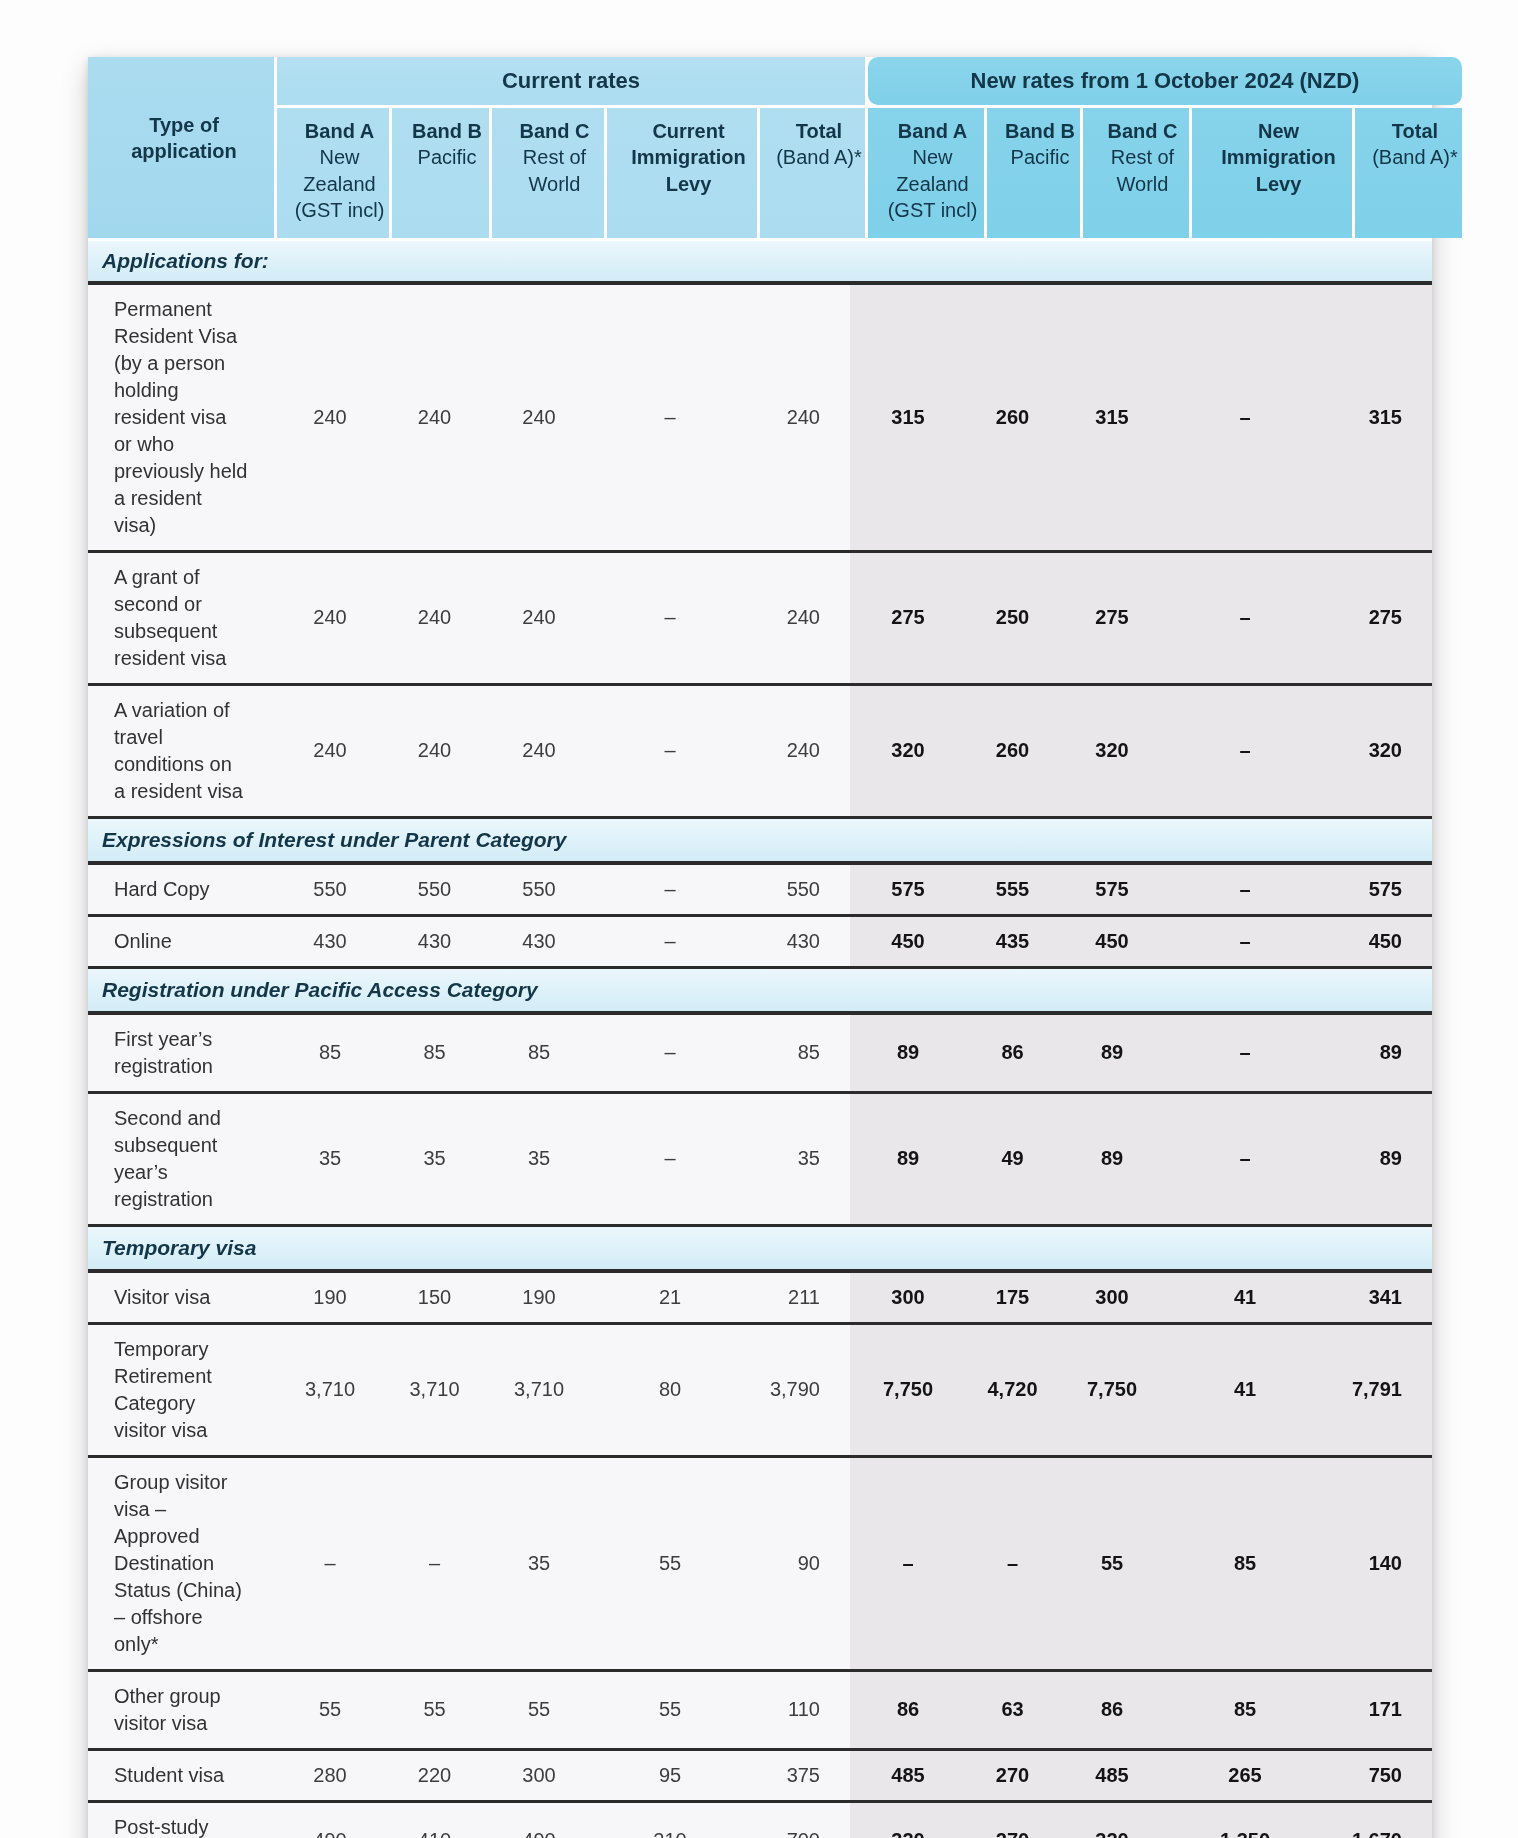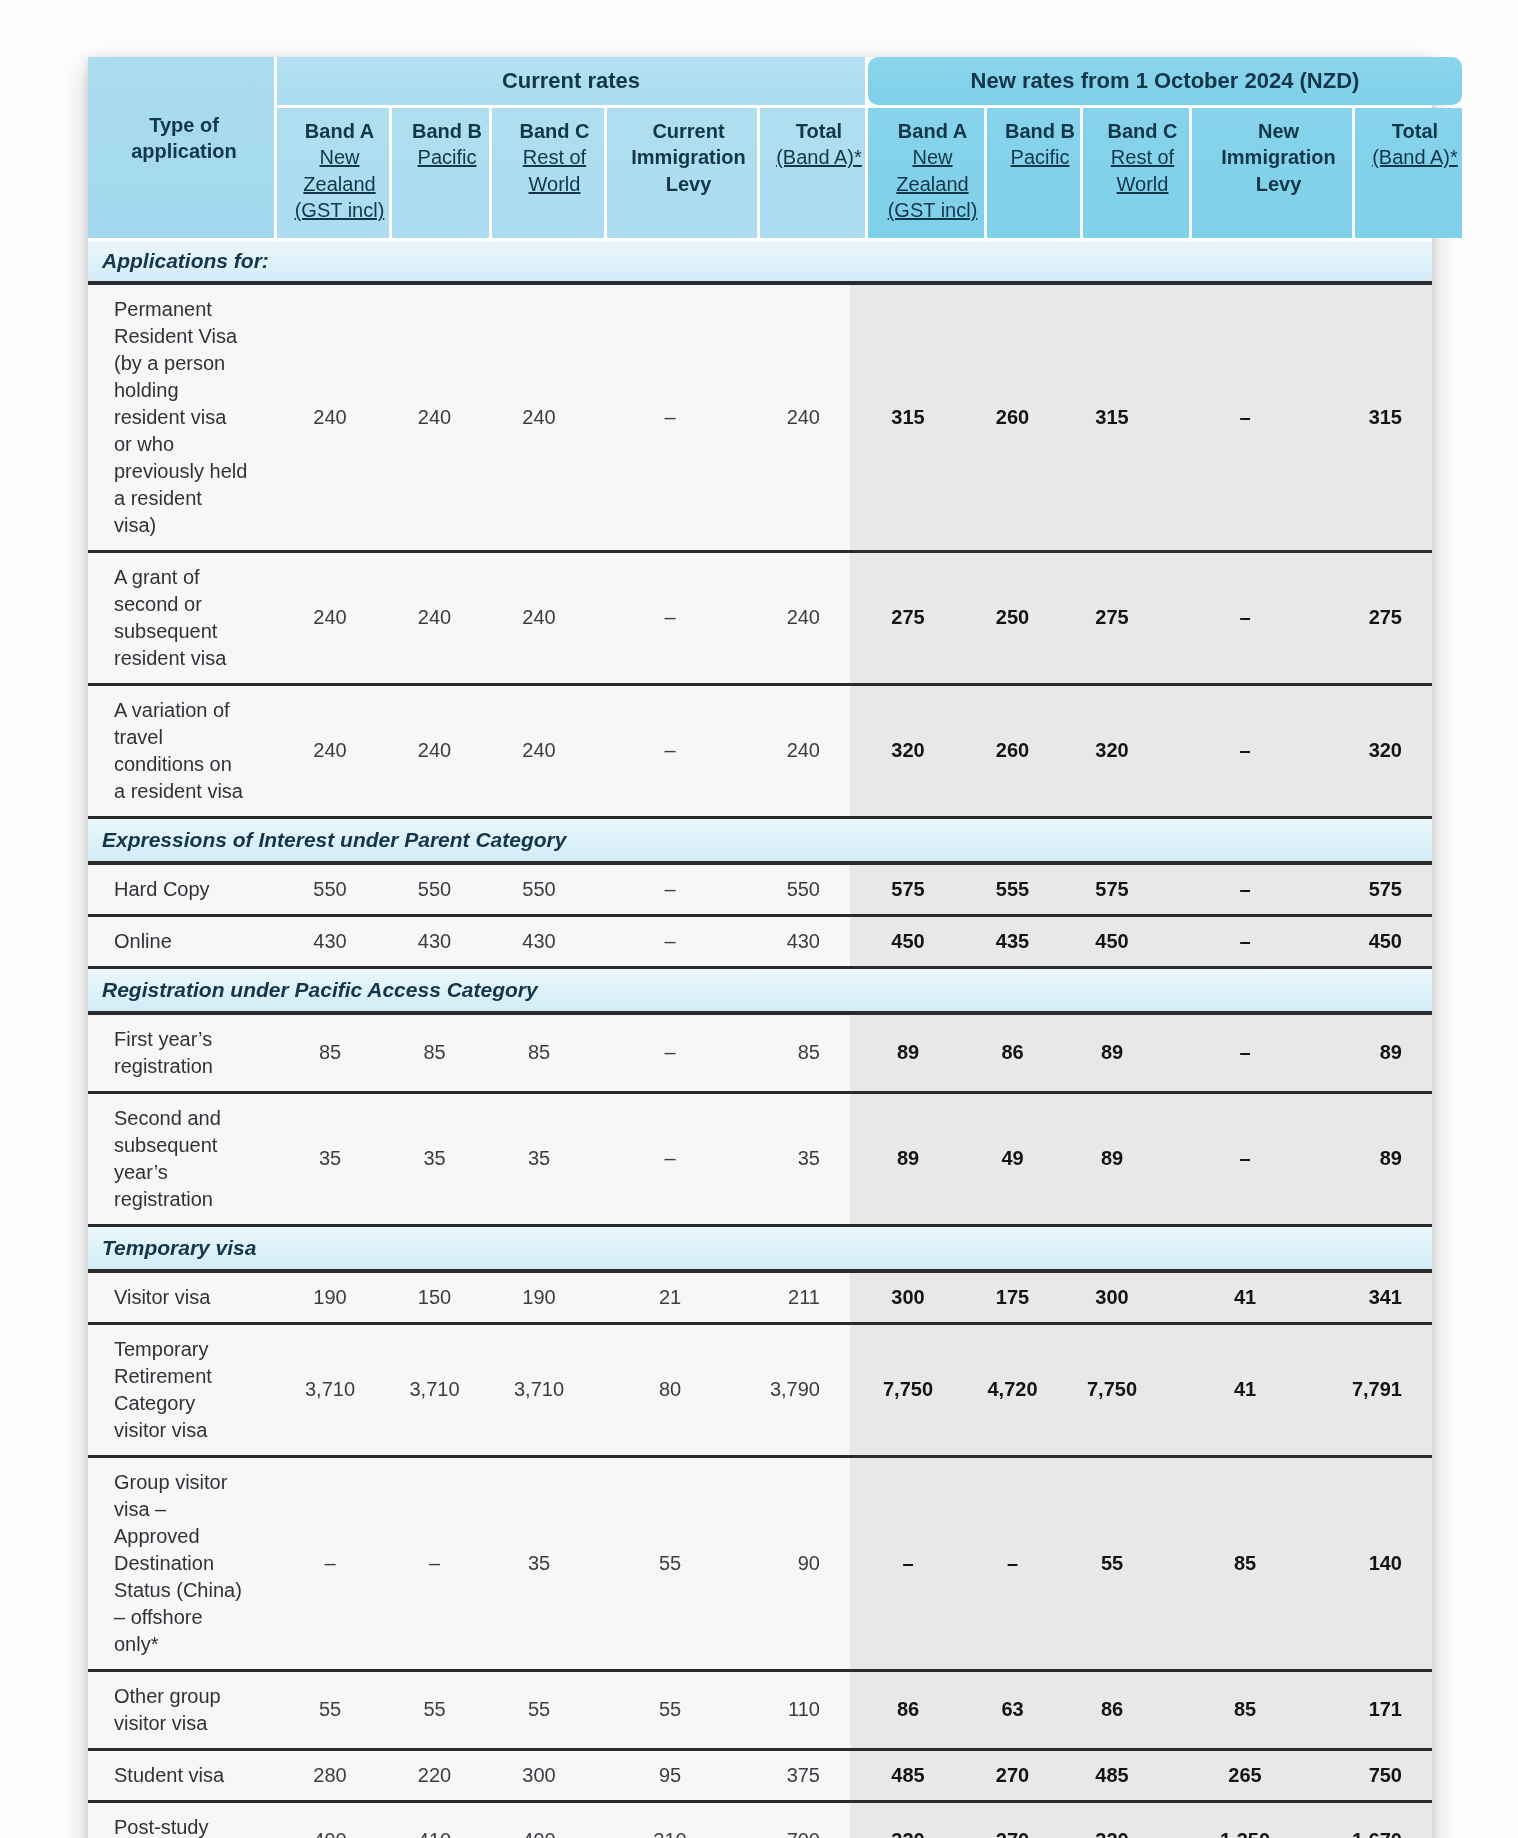--- a/index.html
+++ b/index.html
@@ -51,21 +51,21 @@
   }
   .group.cur-g{ grid-column:2/7; background:linear-gradient(#b4e0f2,var(--header-blue-light)); }
   .group.new-g{ grid-column:7/12; background:linear-gradient(#8bd5ec,var(--header-blue-dark));border-radius:10px; }
   .colhead{
     padding:10px 0 14px 13px;
     font-size:20px; line-height:1.32;
   }
   .colhead.curside{ background:linear-gradient(#b0def1,var(--header-blue-light)); }
   .colhead.newside{ background:linear-gradient(#86d3eb,var(--header-blue-dark)); }
   .colhead .t{display:block; font-weight:bold;}
-  .colhead .s{display:block;text-decoration:underline;}
+  .colhead .s{display:block;}
   
   .tbody{width:100%;}
   .srow{
     min-height:46px;
     display:flex; align-items:center;
     padding:8px 8px 8px 14px;
     background:linear-gradient(var(--section-band-top),var(--section-band-bottom));
     border-bottom:4px solid var(--border-dark);
   }
   .srow:first-child{border-top:3px solid #fff;}

